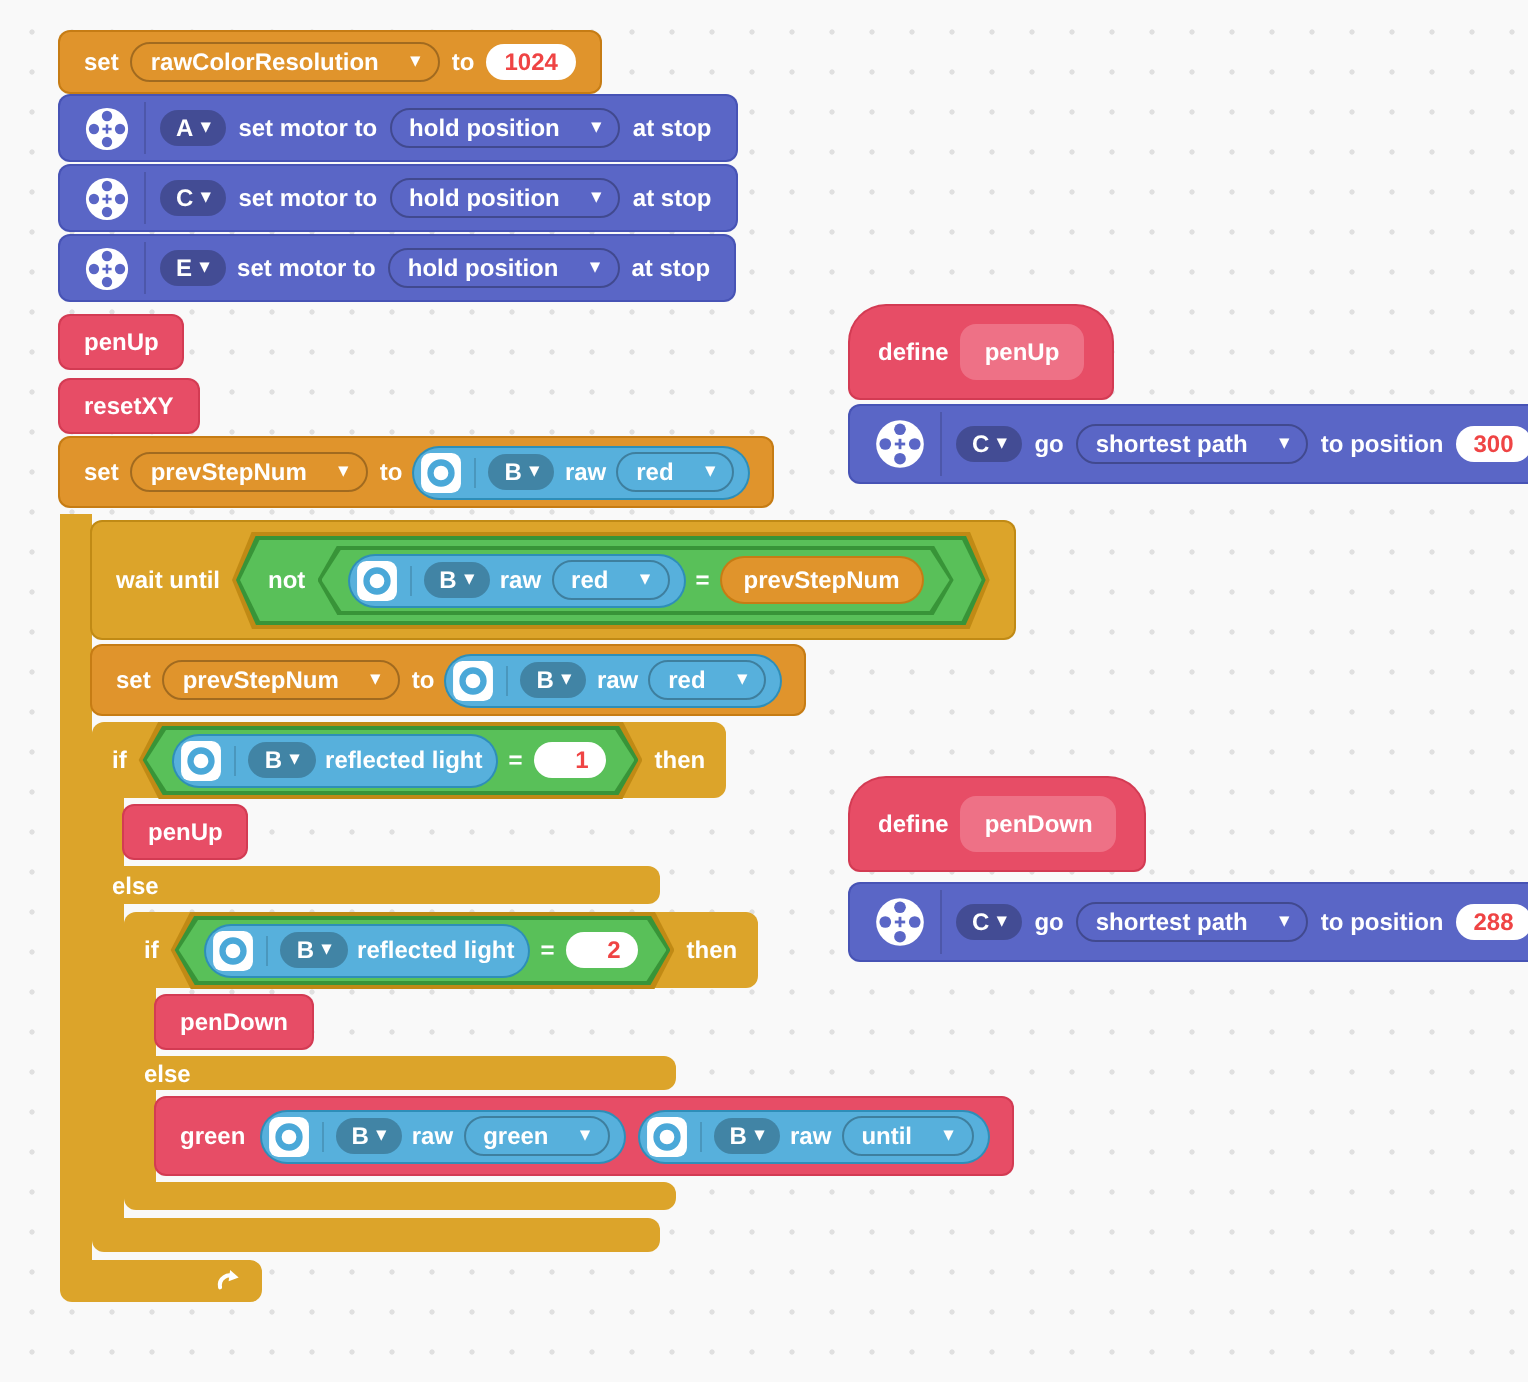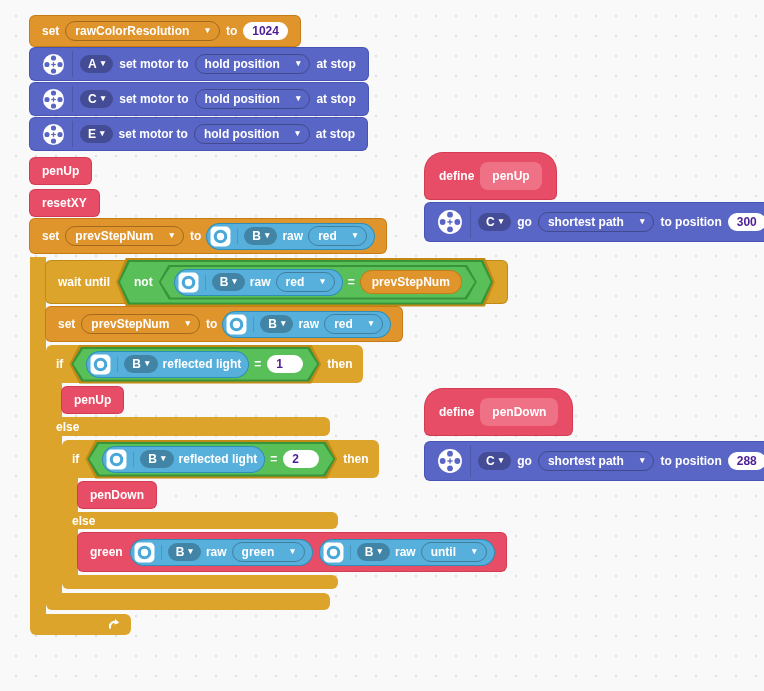--- a/index.html
+++ b/index.html
@@ -21,22 +21,22 @@
   .hatblk{border-radius:20px 20px 5px 5px}
   .hat-define{border-radius:18px 18px 5px 5px}
   .proto{background:#ee7186;border-radius:8px;padding:7px 12px;display:inline-flex}
   .lbl{flex:none}
   .vdiv{width:1px;align-self:stretch;background:rgba(0,0,0,0.14);margin:3px 1px}
   .oval-dd{display:inline-flex;align-items:center;gap:4px;background:rgba(0,0,0,0.25);
            border-radius:999px;padding:2px 8px;flex:none}
   .dd{display:inline-flex;align-items:center;gap:16px;border:1px solid rgba(0,0,0,0.28);
       border-radius:12px;padding:2px 9px;flex:none}
   .caret{font-size:9px;line-height:1;transform:translateY(-1px)}
-  .oval-in{background:#fff;color:#4c1d95;border-radius:999px;padding:2px 9px;min-width:18px;
-           text-align:left;flex:none}
+  .oval-in{background:#fff;color:#ef4444;border-radius:999px;padding:2px 9px;min-width:18px;
+           text-align:right;flex:none}
   .varpill{background:#e0942c;box-shadow:0 0 0 1px #c67c14;border-radius:999px;padding:4px 11px;flex:none}
   .reporter{display:inline-flex;align-items:center;gap:5px;background:#57b0dc;
             box-shadow:0 0 0 1px #2e8eb8;border-radius:999px;padding:2px 7px 2px 3px;flex:none}
   .sensor-icon svg,.motor-icon svg,.play-icon svg{display:block}
   .hex{clip-path:polygon(10px 0,calc(100% - 10px) 0,100% 50%,calc(100% - 10px) 100%,10px 100%,0 50%)}
   .hexslot{background:#c08a15;padding:2px;display:inline-flex;flex:none}
   .hexb{background:#389438;padding:2px;display:inline-flex;flex:none}
   .hexf{background:#59c059;display:inline-flex;align-items:center;gap:6px;padding:3px 14px;flex:none}
   .cblock{display:flex;flex-direction:column;align-items:flex-start;flex:none}
   .cbar{background:#dca42a;display:inline-flex;align-items:center;gap:6px;padding:0 10px;
@@ -174,21 +174,21 @@
           <span class="caret">▾</span>
         </span>
       </span>
     </div>
 
     <div class="cblock" style="--w:101px;margin-top:4px">
       <div class="crow">
         <div class="carm"></div>
         <div class="cchildren">
 
-          <div class="blk c-gold" style="height:42px">
+          <div class="blk c-gold" style="height:58px">
             <span class="lbl">wait until</span>
             <span class="hexslot hex">
               <span class="hexb hex">
                 <span class="hexf hex">
                   <span class="lbl">not</span>
                   <span class="hexb hex">
                     <span class="hexf hex">
                       <span class="reporter">
                         <span class="sensor-icon">
                           <svg width="21" height="21" viewBox="0 0 20 20">

